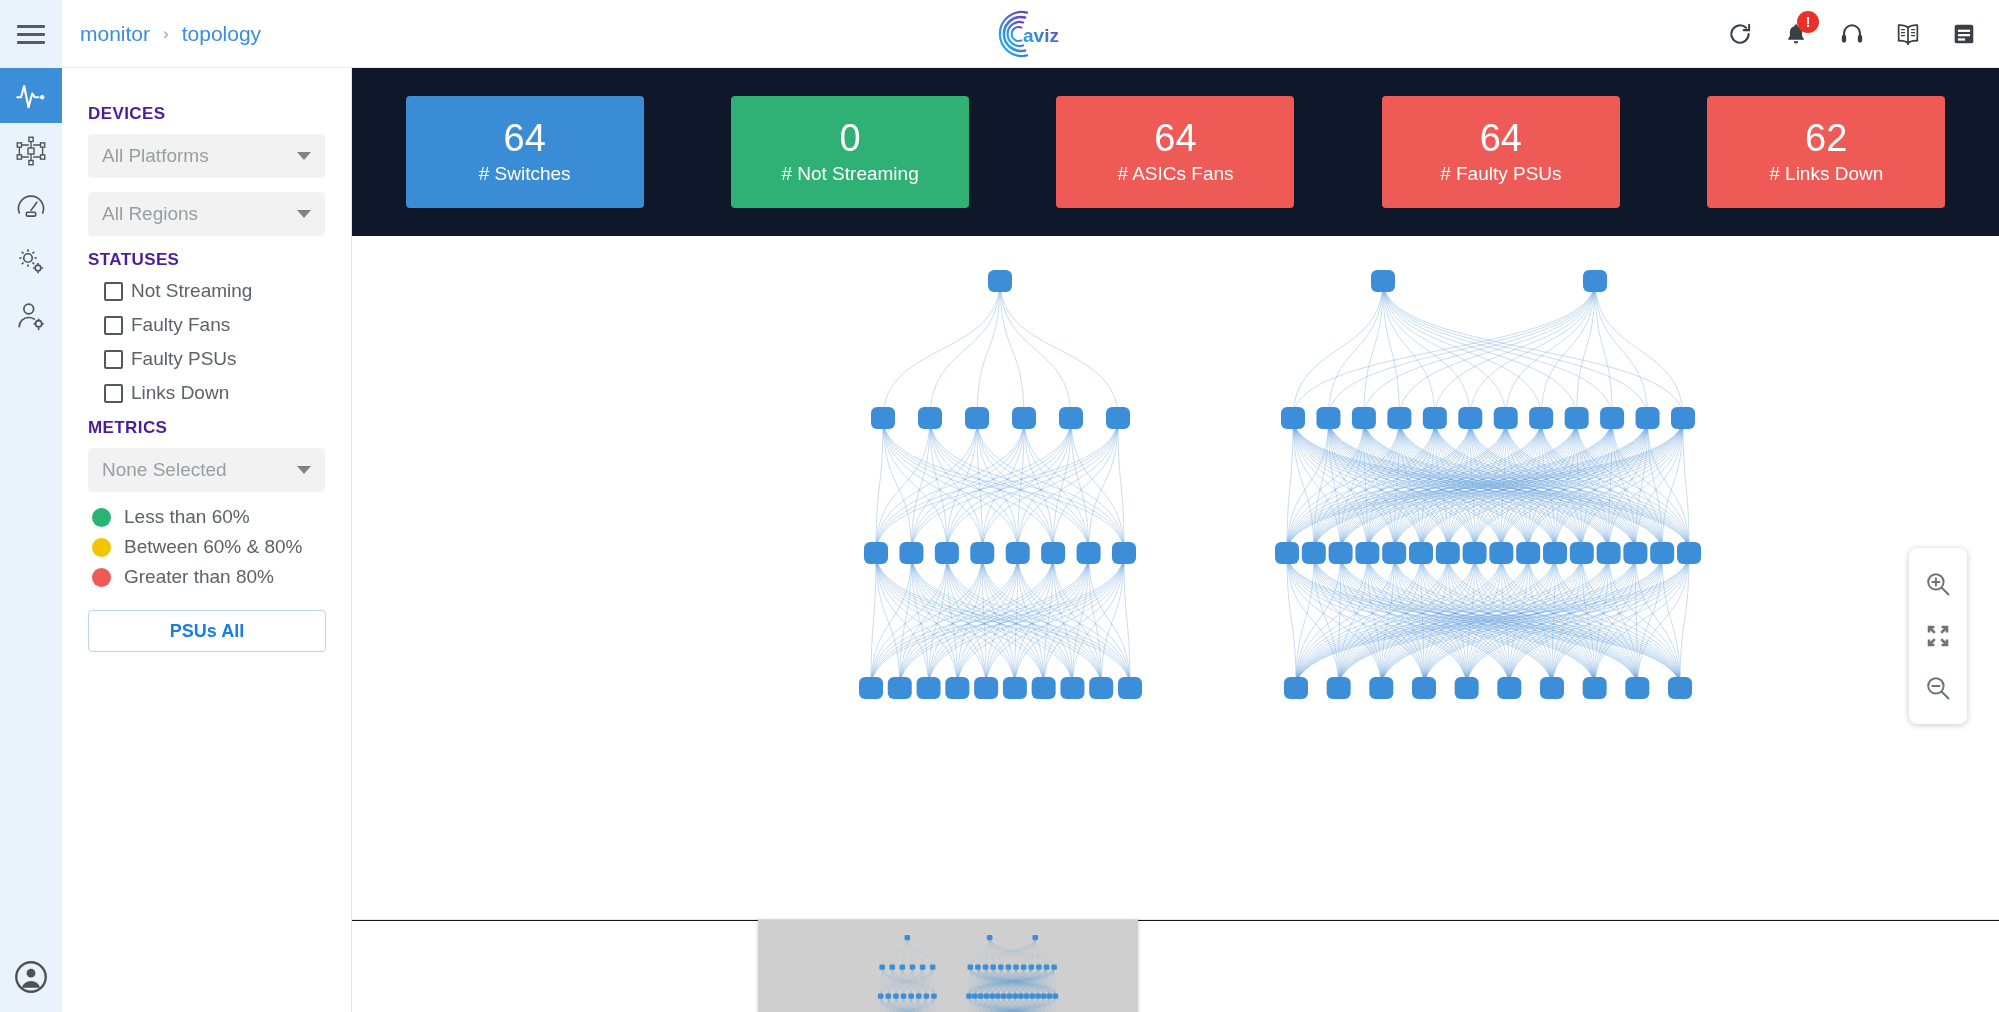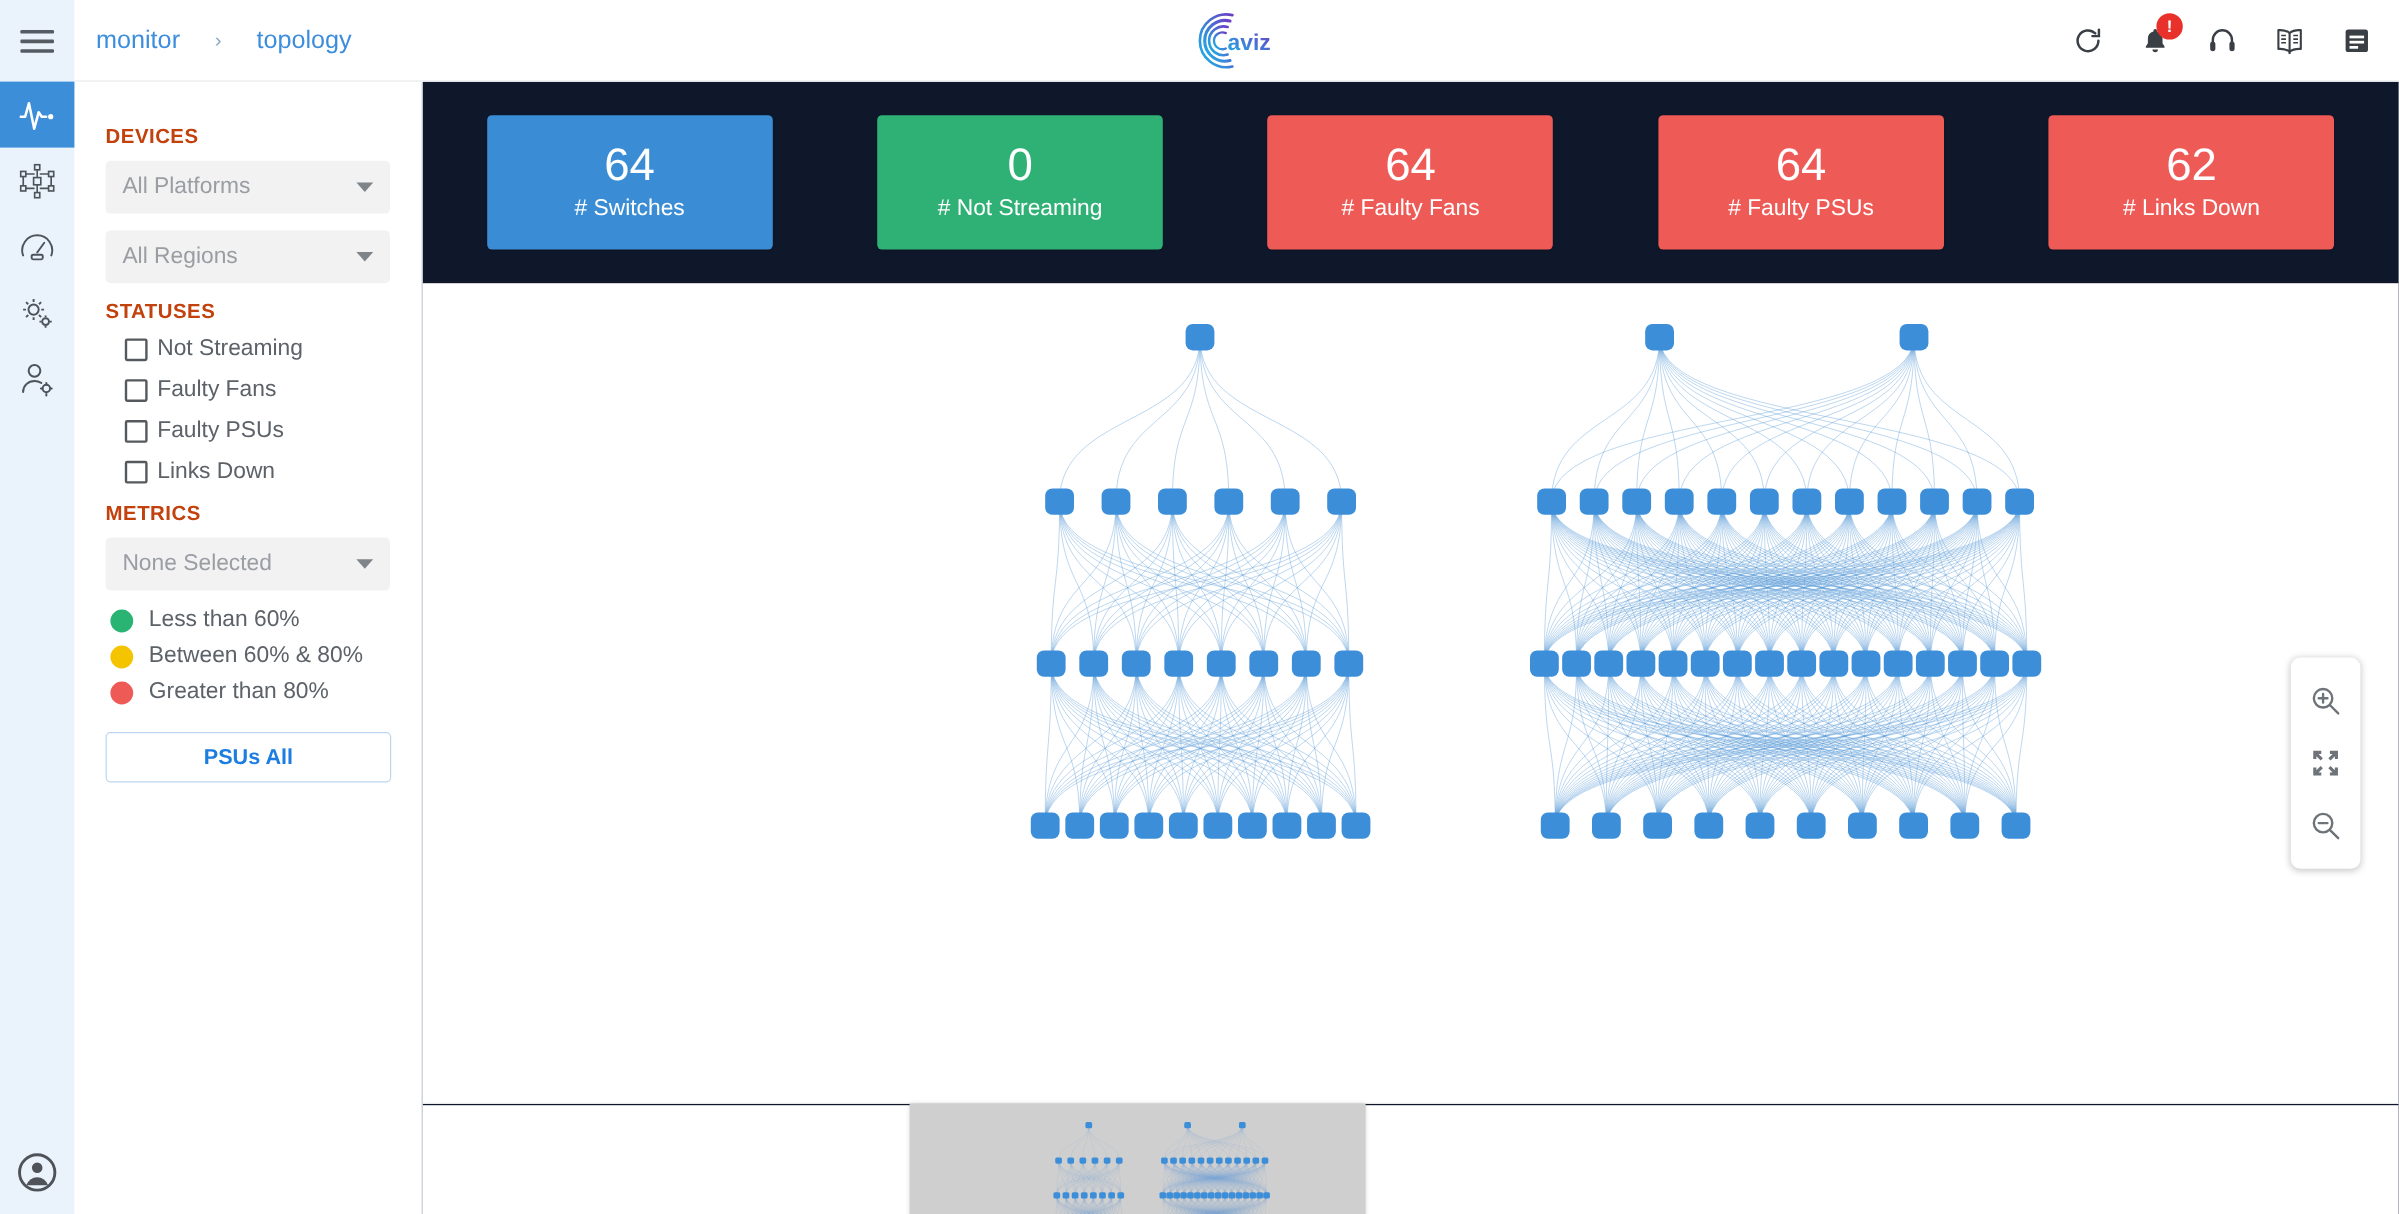--- a/index.html
+++ b/index.html
@@ -49,21 +49,21 @@
   #header {
     position: absolute; left: 62px; top: 0;
     width: 1937px; height: 68px;
     background: #ffffff;
     border-bottom: 1px solid #e7eaed;
     display: flex; align-items: center;
     z-index: 20;
   }
   #breadcrumb {
     margin-left: 18px;
-    display: flex; align-items: center; gap: 29px;
+    display: flex; align-items: center; gap: 13px;
     font-size: 21px; color: #3c8dde;
   }
   #breadcrumb .crumb { cursor: pointer; }
   #breadcrumb .sep { color: #8aa8c4; font-size: 17px; }
 
   #logo-wrap {
     position: absolute; left: 50%; top: 50%;
     transform: translate(-50%, -50%);
     display: flex; align-items: center;
   }
@@ -112,21 +112,21 @@
     flex: 0 0 auto;
   }
   .radio.checked .dot { border-color: #1e7fe0; }
   .radio.checked .dot::after {
     content: ''; width: 9px; height: 9px; border-radius: 50%;
     background: #1e7fe0;
   }
   .radio .lbl { font-size: 19px; color: #5c6268; }
 
   .sec-title {
-    font-size: 17px; font-weight: bold; color: #c2410c;
+    font-size: 17px; font-weight: bold; color: #4c1d95;
     letter-spacing: .4px; margin: 14px 0 10px 0;
   }
 
   .select {
     height: 44px; background: #f2f2f3; border-radius: 4px;
     display: flex; align-items: center; justify-content: space-between;
     padding: 0 14px; margin-bottom: 14px; cursor: pointer;
   }
   .select .val { font-size: 19px; color: #9a9da1; }
   .caret {
@@ -439,21 +439,21 @@
         <div class="stat-card" style="background: rgb(58, 141, 212);">
           <div class="num">64</div>
           <div class="cap"># Switches</div>
         </div>
         <div class="stat-card" style="background: rgb(47, 177, 118);">
           <div class="num">0</div>
           <div class="cap"># Not Streaming</div>
         </div>
         <div class="stat-card" style="background: rgb(238, 90, 86);">
           <div class="num">64</div>
-          <div class="cap"># Faulty Fans</div>
+          <div class="cap"># ASICs Fans</div>
         </div>
         <div class="stat-card" style="background: rgb(238, 90, 86);">
           <div class="num">64</div>
           <div class="cap"># Faulty PSUs</div>
         </div>
         <div class="stat-card" style="background: rgb(238, 90, 86);">
           <div class="num">62</div>
           <div class="cap"># Links Down</div>
         </div>
       </div>

